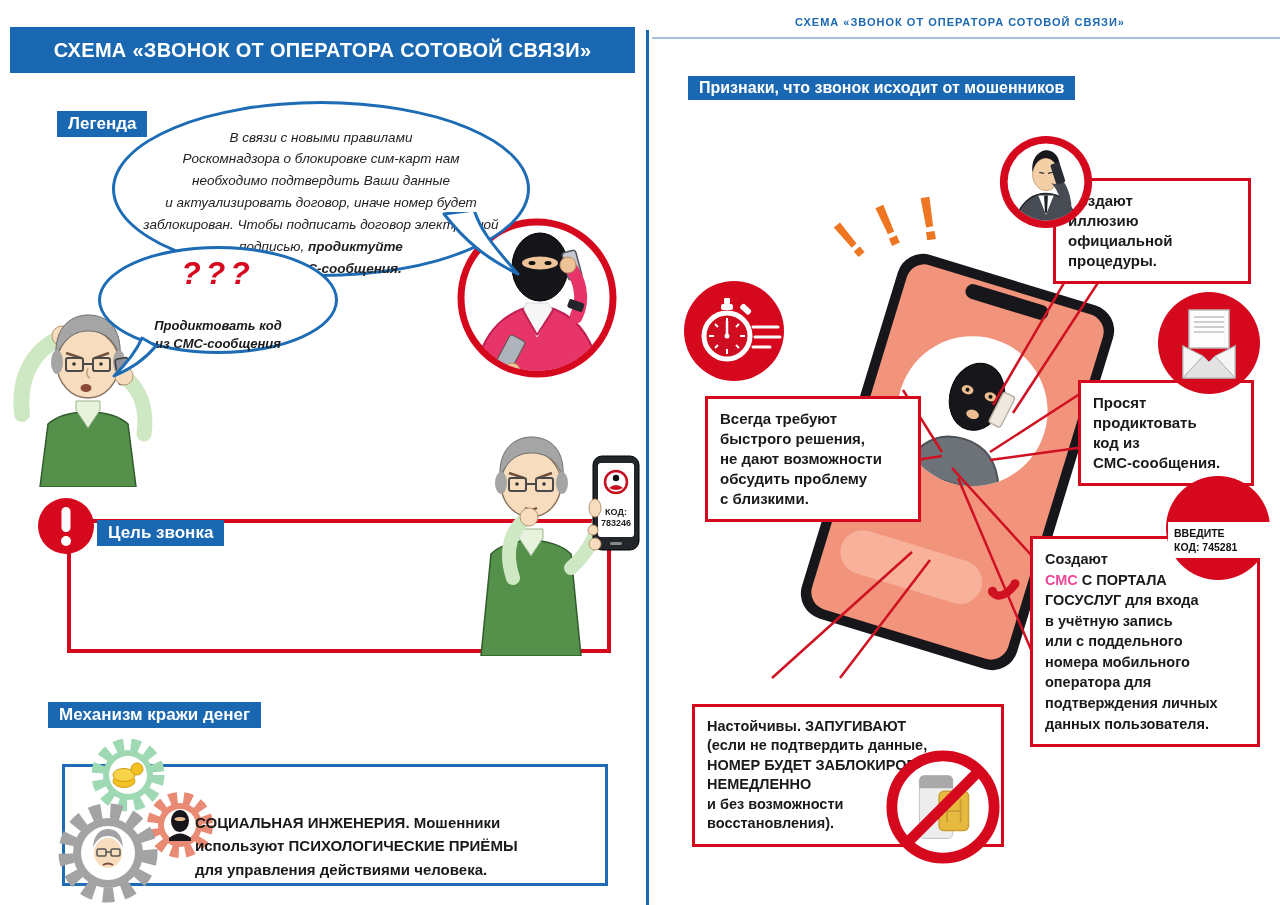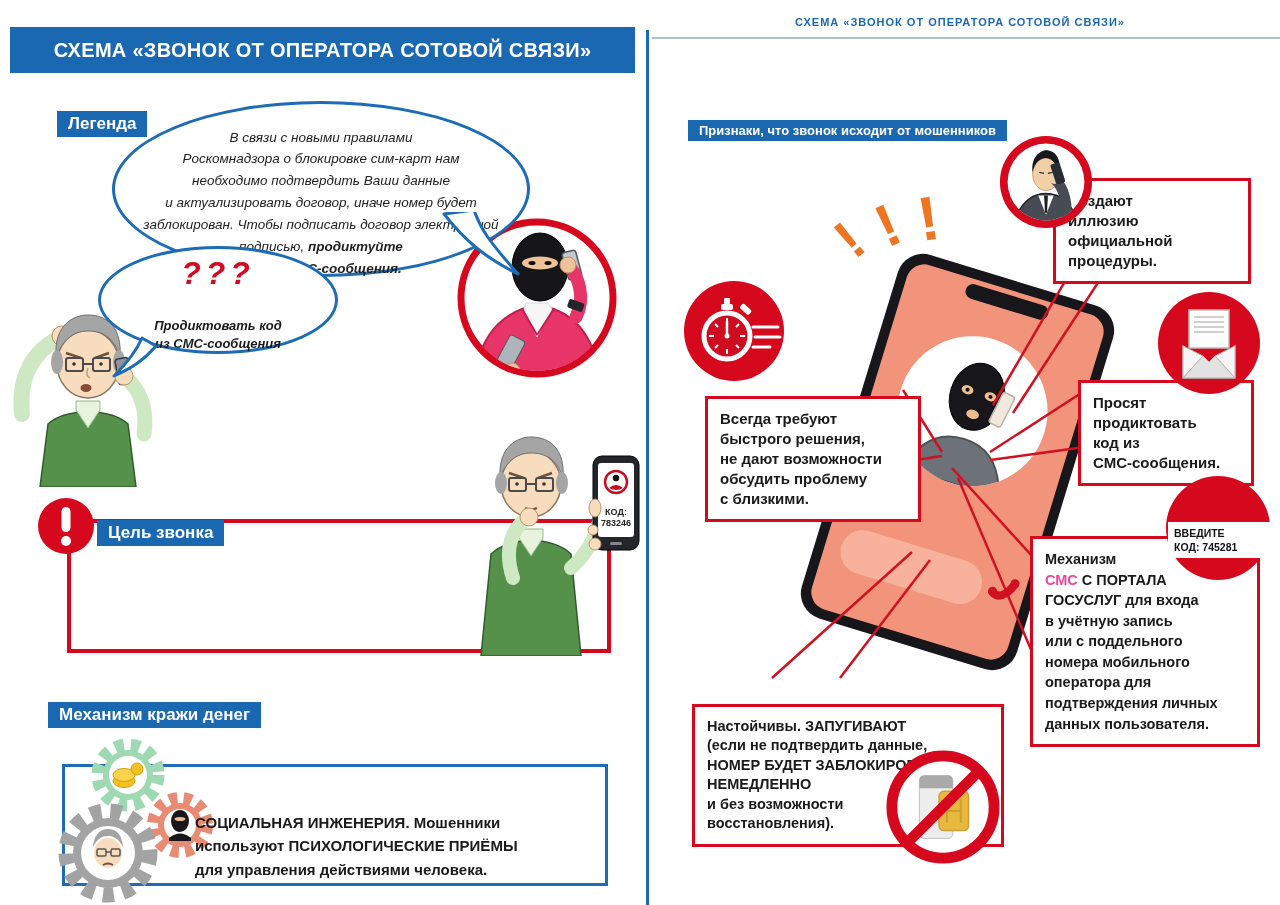--- a/index.html
+++ b/index.html
@@ -207,21 +207,21 @@
     <path d="M65,114 C66,100 74,96 80,96 C88,96 94,101 95,114 C90,105 85,103 80,103 C74,103 69,106 65,114 Z" fill="#a3a3a3"></path>
     <rect x="69" y="116" width="9" height="7" rx="1.5" fill="none" stroke="#555" stroke-width="1.5"></rect>
     <rect x="83" y="116" width="9" height="7" rx="1.5" fill="none" stroke="#555" stroke-width="1.5"></rect>
     <line x1="78" y1="119" x2="83" y2="119" stroke="#555" stroke-width="1.5"></line>
     <path d="M75,132 q5,-3 10,0" stroke="#7a4a3a" stroke-width="1.8" fill="none"></path>
   </svg>
 
   <div class="abs divider"></div>
   <div class="abs r-header">СХЕМА «ЗВОНОК ОТ ОПЕРАТОРА СОТОВОЙ СВЯЗИ»</div>
   <div class="abs r-rule"></div>
-  <div class="abs blue-label r-section" style="font-size:13px;margin-top:44px;">Признаки, что звонок исходит от мошенников</div>
+  <div class="abs blue-label r-section" style="font-size:16px;">Признаки, что звонок исходит от мошенников</div>
 
   <svg class="abs lines" viewBox="0 0 1280 905">
     <g stroke="#cf1122" stroke-width="2.5" fill="none">
       <line x1="1082" y1="252" x2="993" y2="405"></line>
       <line x1="1118" y1="252" x2="1013" y2="413"></line>
       <line x1="903" y1="390" x2="942" y2="452"></line>
       <line x1="903" y1="462" x2="942" y2="456"></line>
       <line x1="1092" y1="386" x2="990" y2="452"></line>
       <line x1="1092" y1="446" x2="990" y2="460"></line>
       <line x1="1032" y1="556" x2="952" y2="468"></line>
@@ -338,21 +338,21 @@
     </g>
     <path d="M27,56 L53,74 L79,56 L79,88 L27,88 Z" fill="#ececec" stroke="#9f9f9f" stroke-width="1.5"></path>
     <path d="M27,88 L47,66 L27,56 Z" fill="#f6f6f6" stroke="#b5b5b5"></path>
     <path d="M79,88 L59,66 L79,56 Z" fill="#f6f6f6" stroke="#b5b5b5"></path>
     <path d="M27,88 L47,66 L53,72 L59,66 L79,88 Z" fill="#e2e2e2" stroke="#b5b5b5"></path>
   </svg>
 
   <div class="abs disc disc-smscode"></div>
   <div class="abs badge-code pre">ВВЕДИТЕ
 КОД: 745281</div>
-  <div class="abs callout co-sms pre"><span>Механизм
+  <div class="abs callout co-sms pre"><span>Создают
 </span><span class="red">СМС</span><span> С ПОРТАЛА
 ГОСУСЛУГ для входа
 в учётную запись
 или с поддельного
 номера мобильного
 оператора для
 подтверждения личных
 данных пользователя.</span></div>
 
   <div class="abs callout co-threat pre">Настойчивы. ЗАПУГИВАЮТ

